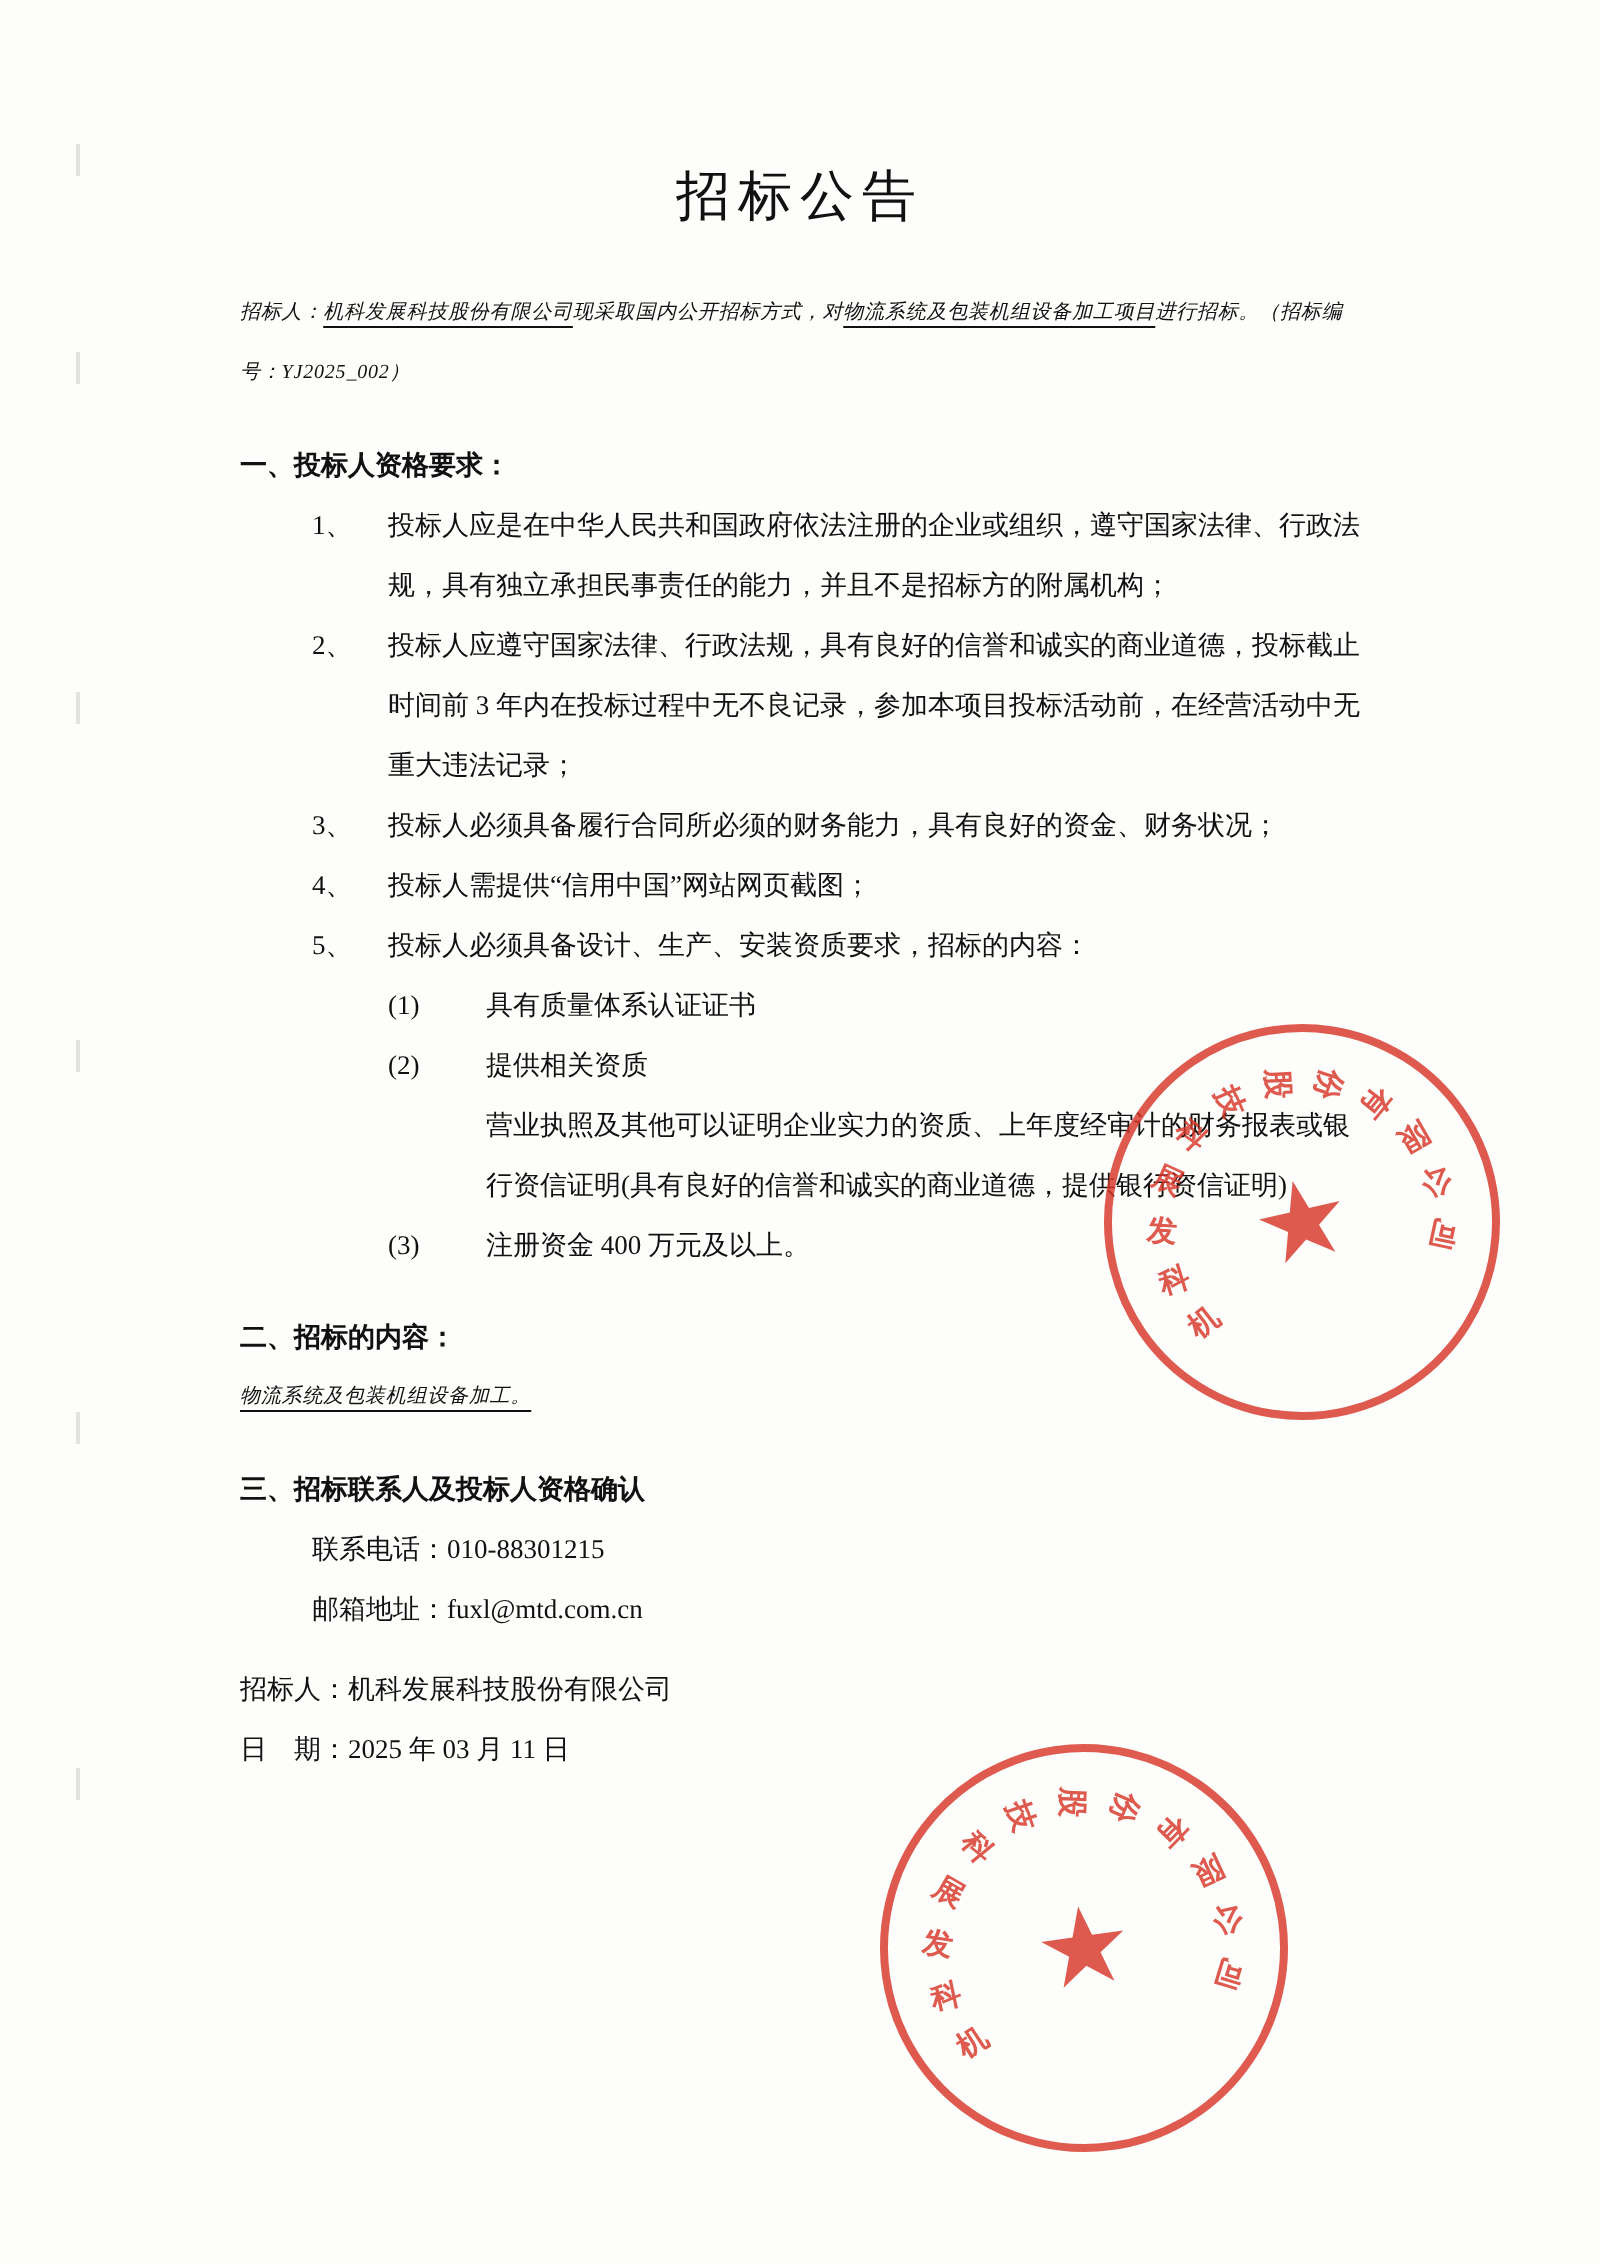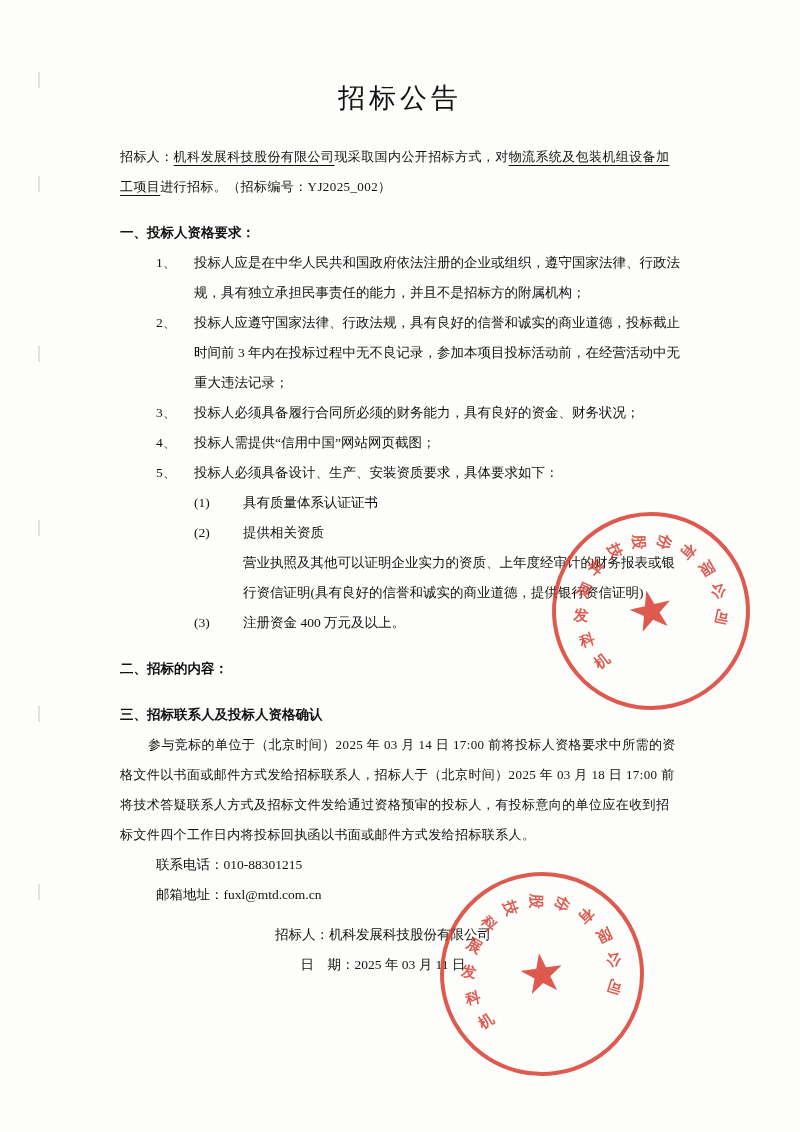--- a/index.html
+++ b/index.html
@@ -38,24 +38,25 @@
   }
   .doc-title {
     text-align: center;
     font-size: 27px;
     font-weight: normal;
     letter-spacing: 4px;
     margin: 0 0 26px 0;
     font-family: "Liberation Serif", serif;
   }
   p, div.line {
-    font-size: 13px;
+    font-size: 10px;
     line-height: 30px;
     margin: 0;
     letter-spacing: .4px;
+    font-style: italic;
   }
   .para {
     margin-bottom: 2px;
   }
   .u {
     text-decoration: underline;
     text-underline-offset: 4px;
   }
   .section-head {
     font-size: 13.5px;
@@ -93,21 +94,21 @@
   .body-indent {
     text-indent: 28px;
   }
   .contact-line {
     margin-left: 36px;
     font-size: 13.5px;
     line-height: 30px;
   }
   .sign-block {
     margin-top: 10px;
-    text-align: center;
+    text-align: left;
     padding-right: 34px;
   }
   .sign-block div {
     font-size: 13.5px;
     line-height: 30px;
   }
 
   
   .seal {
     position: absolute;
@@ -188,44 +189,44 @@
     <div class="item">
       <span class="num">3、</span>
       <span class="txt">投标人必须具备履行合同所必须的财务能力，具有良好的资金、财务状况；</span>
     </div>
     <div class="item">
       <span class="num">4、</span>
       <span class="txt">投标人需提供“信用中国”网站网页截图；</span>
     </div>
     <div class="item">
       <span class="num">5、</span>
-      <span class="txt">投标人必须具备设计、生产、安装资质要求，具体要求如下：</span>
+      <span class="txt">投标人必须具备设计、生产、安装资质要求，招标的内容：</span>
     </div>
 
     <div class="subitem">
       <span class="num">(1)</span>
       <span class="txt">具有质量体系认证证书</span>
     </div>
     <div class="subitem">
       <span class="num">(2)</span>
       <span class="txt">提供相关资质</span>
     </div>
     <div class="subitem">
       <span class="num"></span>
       <span class="txt">营业执照及其他可以证明企业实力的资质、上年度经审计的财务报表或银行资信证明(具有良好的信誉和诚实的商业道德，提供银行资信证明)</span>
     </div>
     <div class="subitem">
       <span class="num">(3)</span>
       <span class="txt">注册资金 400 万元及以上。</span>
     </div>
 
     <div class="section-head">二、招标的内容：</div>
+    <div class="line indent-1 u">物流系统及包装机组设备加工。</div>
 
     <div class="section-head">三、招标联系人及投标人资格确认</div>
-    <div class="line indent-1 body-indent">参与竞标的单位于（北京时间）2025 年 03 月 14 日 17:00 前将投标人资格要求中所需的资格文件以书面或邮件方式发给招标联系人，招标人于（北京时间）2025 年 03 月 18 日 17:00 前将技术答疑联系人方式及招标文件发给通过资格预审的投标人，有投标意向的单位应在收到招标文件四个工作日内将投标回执函以书面或邮件方式发给招标联系人。</div>
 
     <div class="contact-line">
       <span>联系电话：</span><span>010-88301215</span>
     </div>
     <div class="contact-line">
       <span>邮箱地址：</span><span>fuxl@mtd.com.cn</span>
     </div>
 
     <div class="sign-block">
       <div>

